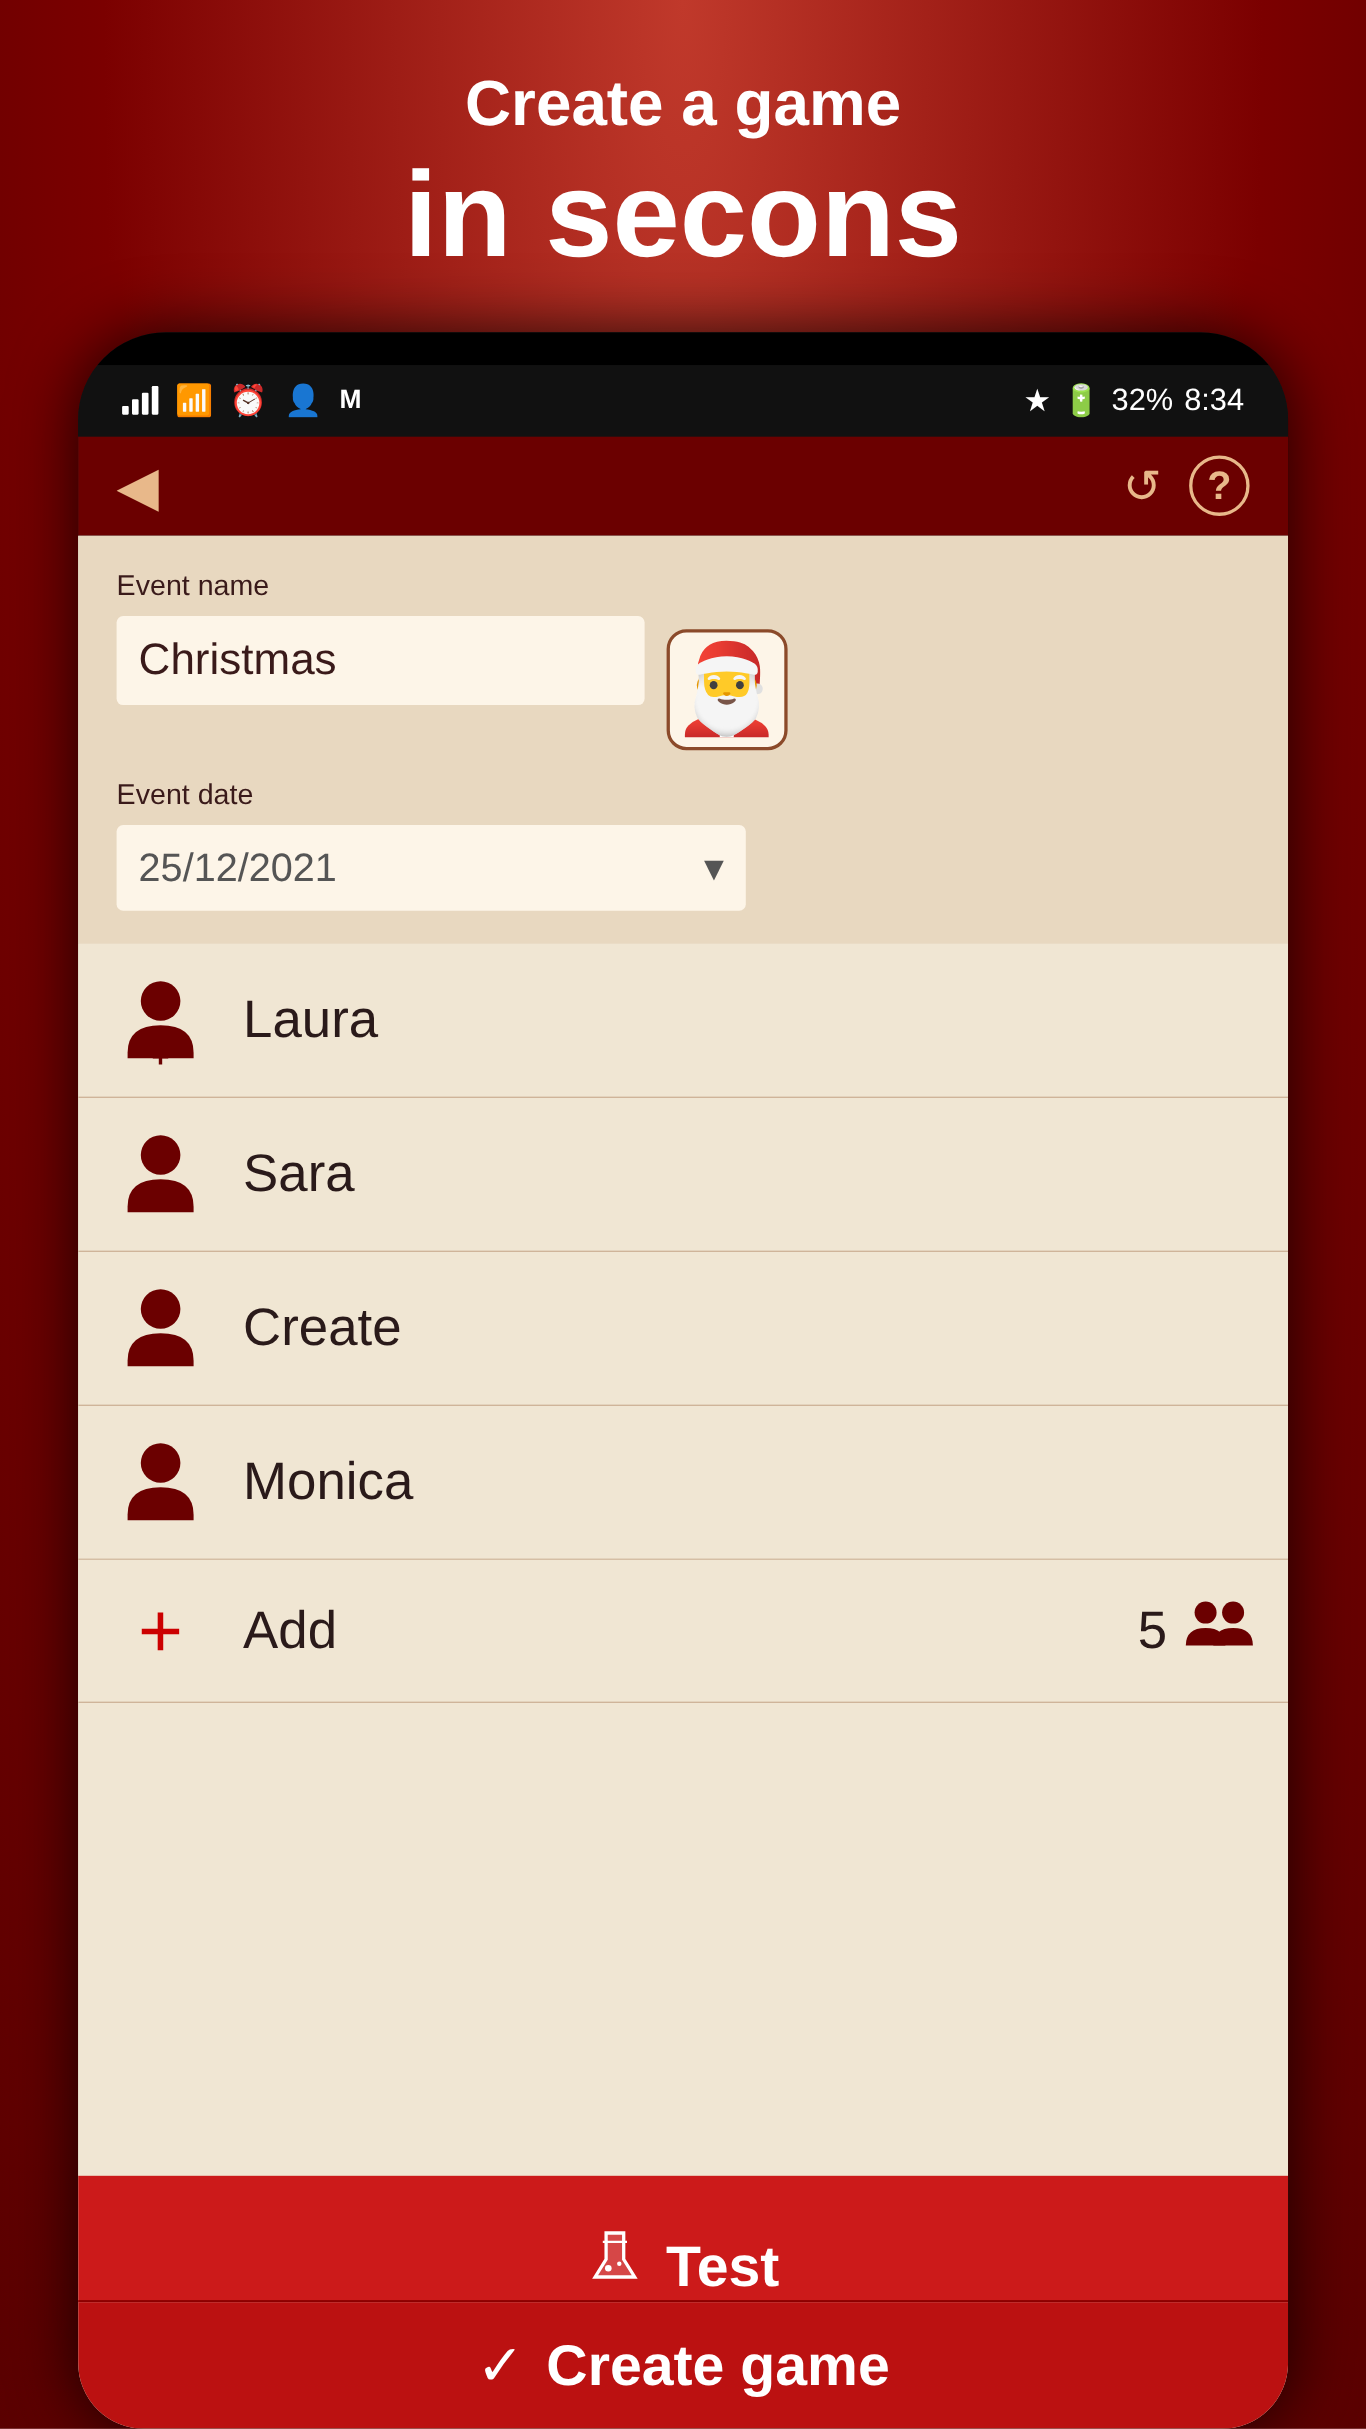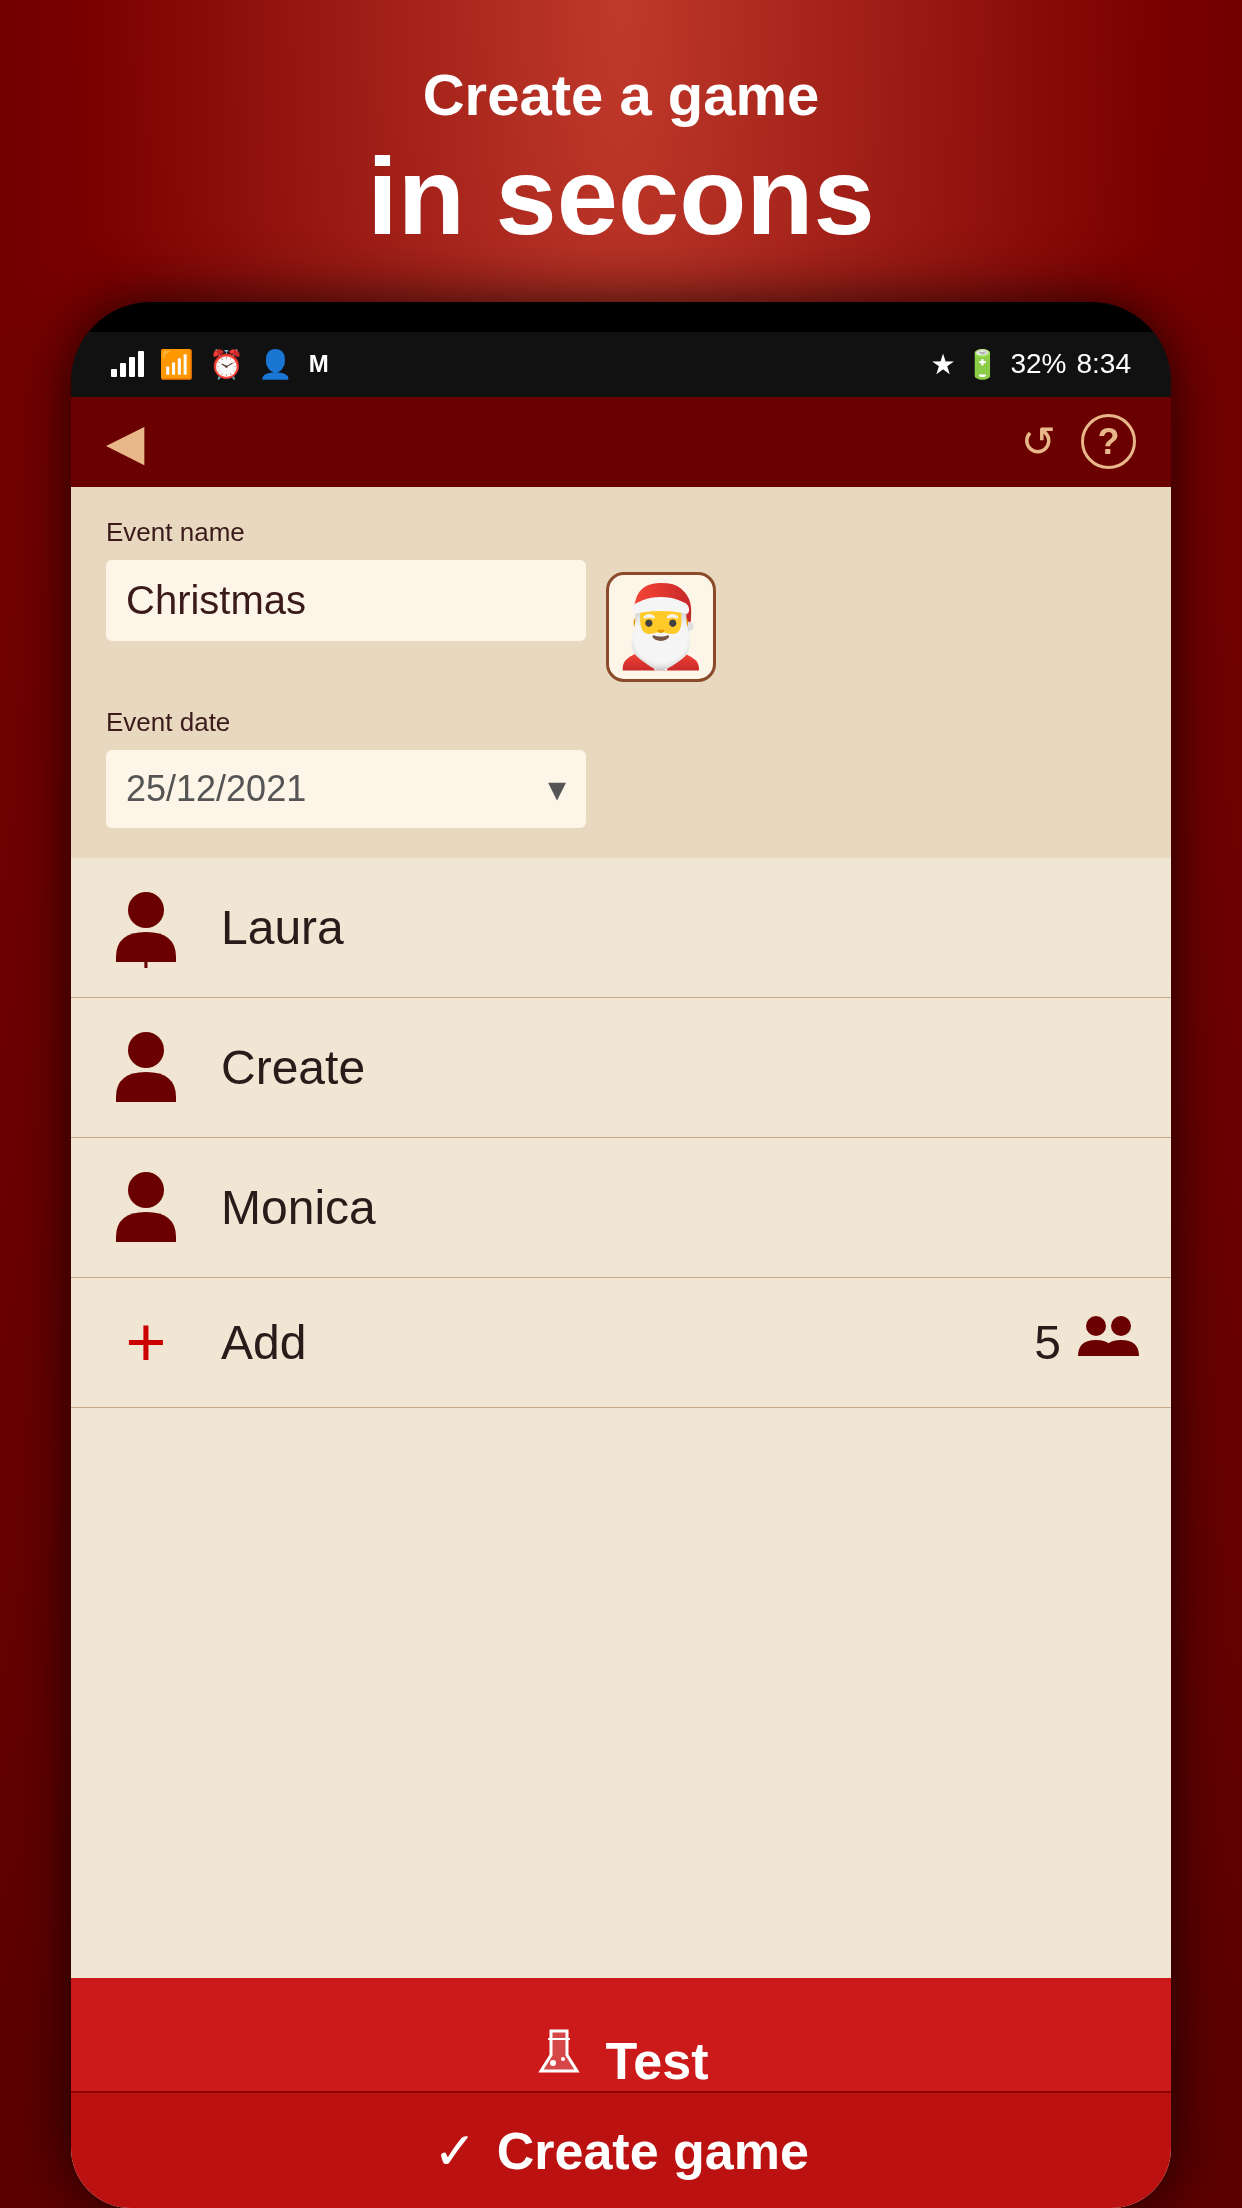--- a/index.html
+++ b/index.html
@@ -173,21 +173,21 @@
       margin-top: 25px;
     }
 
     .date-dropdown {
       background: #fdf5e8;
       border: none;
       border-radius: 6px;
       padding: 18px 20px;
       font-size: 40px;
       color: #3a1a1a;
-      width: 480px;
+      width: 572px;
       display: flex;
       align-items: flex-start;
       justify-content: space-between;
       cursor: pointer;
     }
 
     .date-dropdown span {
       font-size: 36px;
       color: #555;
     }
@@ -397,20 +397,29 @@
         <div class="participant-avatar">
           <svg width="90" height="90" viewBox="0 0 90 90" fill="#6b0000">
             <circle cx="45" cy="28" r="18"></circle>
             <path d="M15 75 Q15 50 45 50 Q75 50 75 75 L75 80 L15 80 Z"></path>
             <text x="45" y="88" text-anchor="middle" font-size="28" fill="#6b0000" font-weight="bold">+</text>
           </svg>
         </div>
         <div class="participant-name">Laura</div>
       </div>
 
+      <div class="participant-row">
+        <div class="participant-avatar">
+          <svg width="90" height="90" viewBox="0 0 90 90" fill="#6b0000">
+            <circle cx="45" cy="28" r="18"></circle>
+            <path d="M15 75 Q15 50 45 50 Q75 50 75 75 L75 80 L15 80 Z"></path>
+          </svg>
+        </div>
+        <div class="participant-name">Sara</div>
+      </div>
 
       <div class="participant-row">
         <div class="participant-avatar">
           <svg width="90" height="90" viewBox="0 0 90 90" fill="#6b0000">
             <circle cx="45" cy="28" r="18"></circle>
             <path d="M15 75 Q15 50 45 50 Q75 50 75 75 L75 80 L15 80 Z"></path>
           </svg>
         </div>
         <div class="participant-name">Create</div>
       </div>

